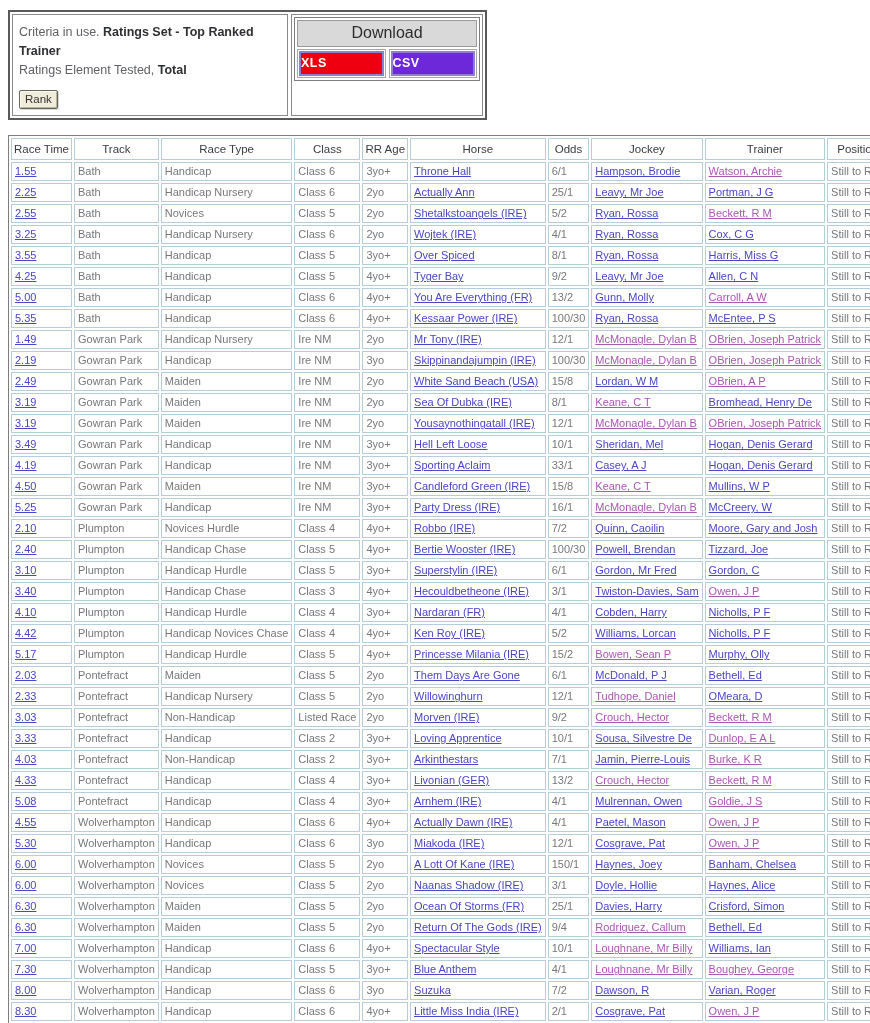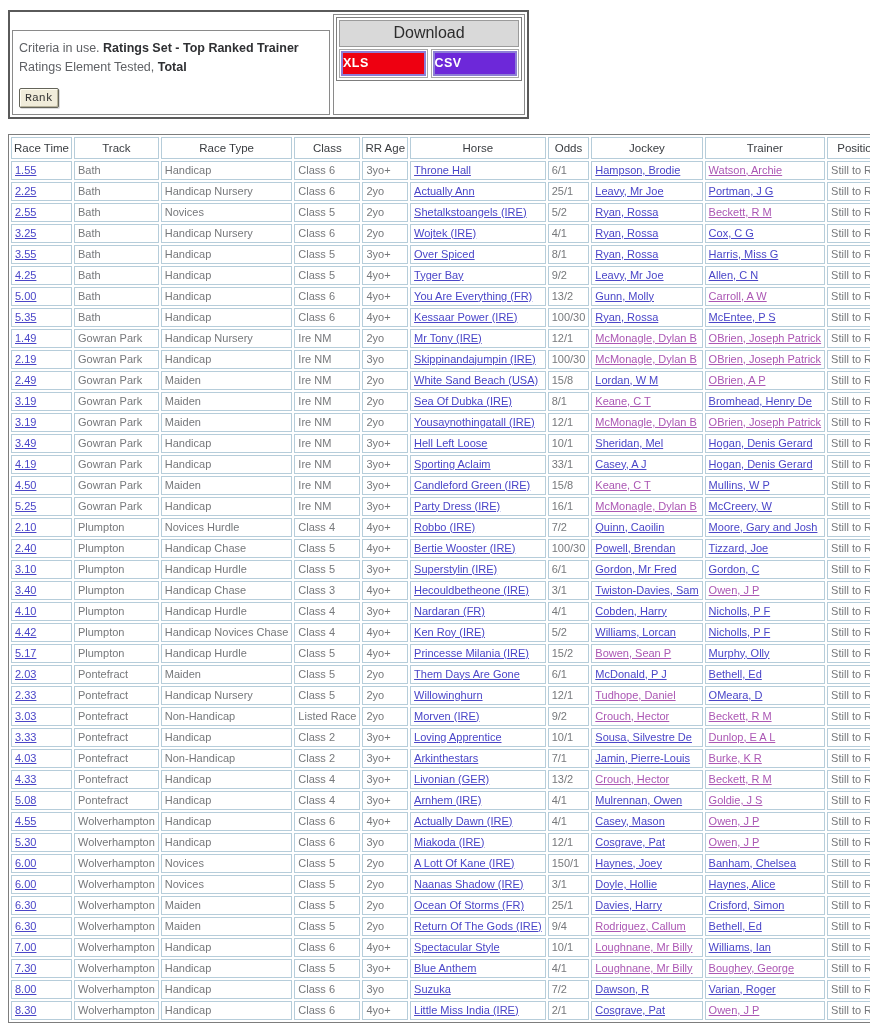--- a/index.html
+++ b/index.html
@@ -1,30 +1,30 @@
 <!DOCTYPE html>
 <html><head>
 <meta charset="utf-8">
 <style>
   html,body { margin:0; padding:0; background:#fff; }
   body { font-family:"Liberation Sans", sans-serif; color:#76787b; }
   .page { width:870px; box-sizing:border-box; padding:10px 8px 8px 8px; }
 
   
   .top-outer { display:flex; gap:3px; border:2px solid #5a5a5a; padding:2px; width:fit-content; background:#fff; }
-  .criteria-cell { border:1px solid #8a8a8a; width:318px; padding:8px 6px 6px 6px; box-sizing:border-box;margin-top:16px; }
+  .criteria-cell { border:1px solid #8a8a8a; width:276px; padding:8px 6px 6px 6px; box-sizing:border-box; }
   .criteria-text { font-size:12.5px; line-height:1.5; color:#5f6165; }
   .criteria-text b { color:#2f3033; }
   .btn-row { margin-top:10px; }
   .btn-row2 { margin-top:6px; }
   .ui-btn {
     display:inline-block; background:#f0ecda; border:1px solid #64645a;
     box-shadow: inset 1px 1px 0 #fffdf2, inset -1px -1px 0 #b9b49c, 1px 1px 0 #d9d9d9;
     padding:2px 5px 3px 5px; font-size:11.5px; color:#333; cursor:pointer;
-    font-family:Liberation Mono, monospace; margin-right:3px; border-radius:2px;
+    font-family:Liberation Sans, sans-serif; margin-right:3px; border-radius:2px;
   }
   .dl-cell { border:1px solid #8a8a8a; width:192px; box-sizing:border-box; padding:2px; }
   .dl-table { border:1px solid #7d7d7d; padding:2px; }
   .dl-head { border:1px solid #9b9b9b; background:#d9d9d9; text-align:center; font-size:16px; color:#2d2d2d; padding:3px 0 4px 0; }
   .dl-btn-row { display:flex; gap:3px; margin-top:2px; }
   .dl-btn-wrap { border:1px solid #a8a8a8; flex:1; padding:1px; }
   .dl-btn { display:block; text-align:left; font-weight:bold; font-size:12.5px; color:#fff;
     padding:3px 0 4px 0; border:2px solid #8d7ed6; text-decoration:none; letter-spacing:0.5px; cursor:pointer; }
 
   
@@ -470,21 +470,21 @@
           <td>Still to Run</td>
         </tr>
         <tr>
           <td><a class="lnk">4.55</a></td>
           <td>Wolverhampton</td>
           <td>Handicap</td>
           <td>Class 6</td>
           <td>4yo+</td>
           <td><a class="lnk">Actually Dawn (IRE)</a></td>
           <td>4/1</td>
-          <td><a class="lnk">Casey, Mason</a></td>
+          <td><a class="lnk">Paetel, Mason</a></td>
           <td><a class="lnk visited">Owen, J P</a></td>
           <td>Still to Run</td>
         </tr>
         <tr>
           <td><a class="lnk">5.30</a></td>
           <td>Wolverhampton</td>
           <td>Handicap</td>
           <td>Class 6</td>
           <td>3yo</td>
           <td><a class="lnk">Miakoda (IRE)</a></td>

